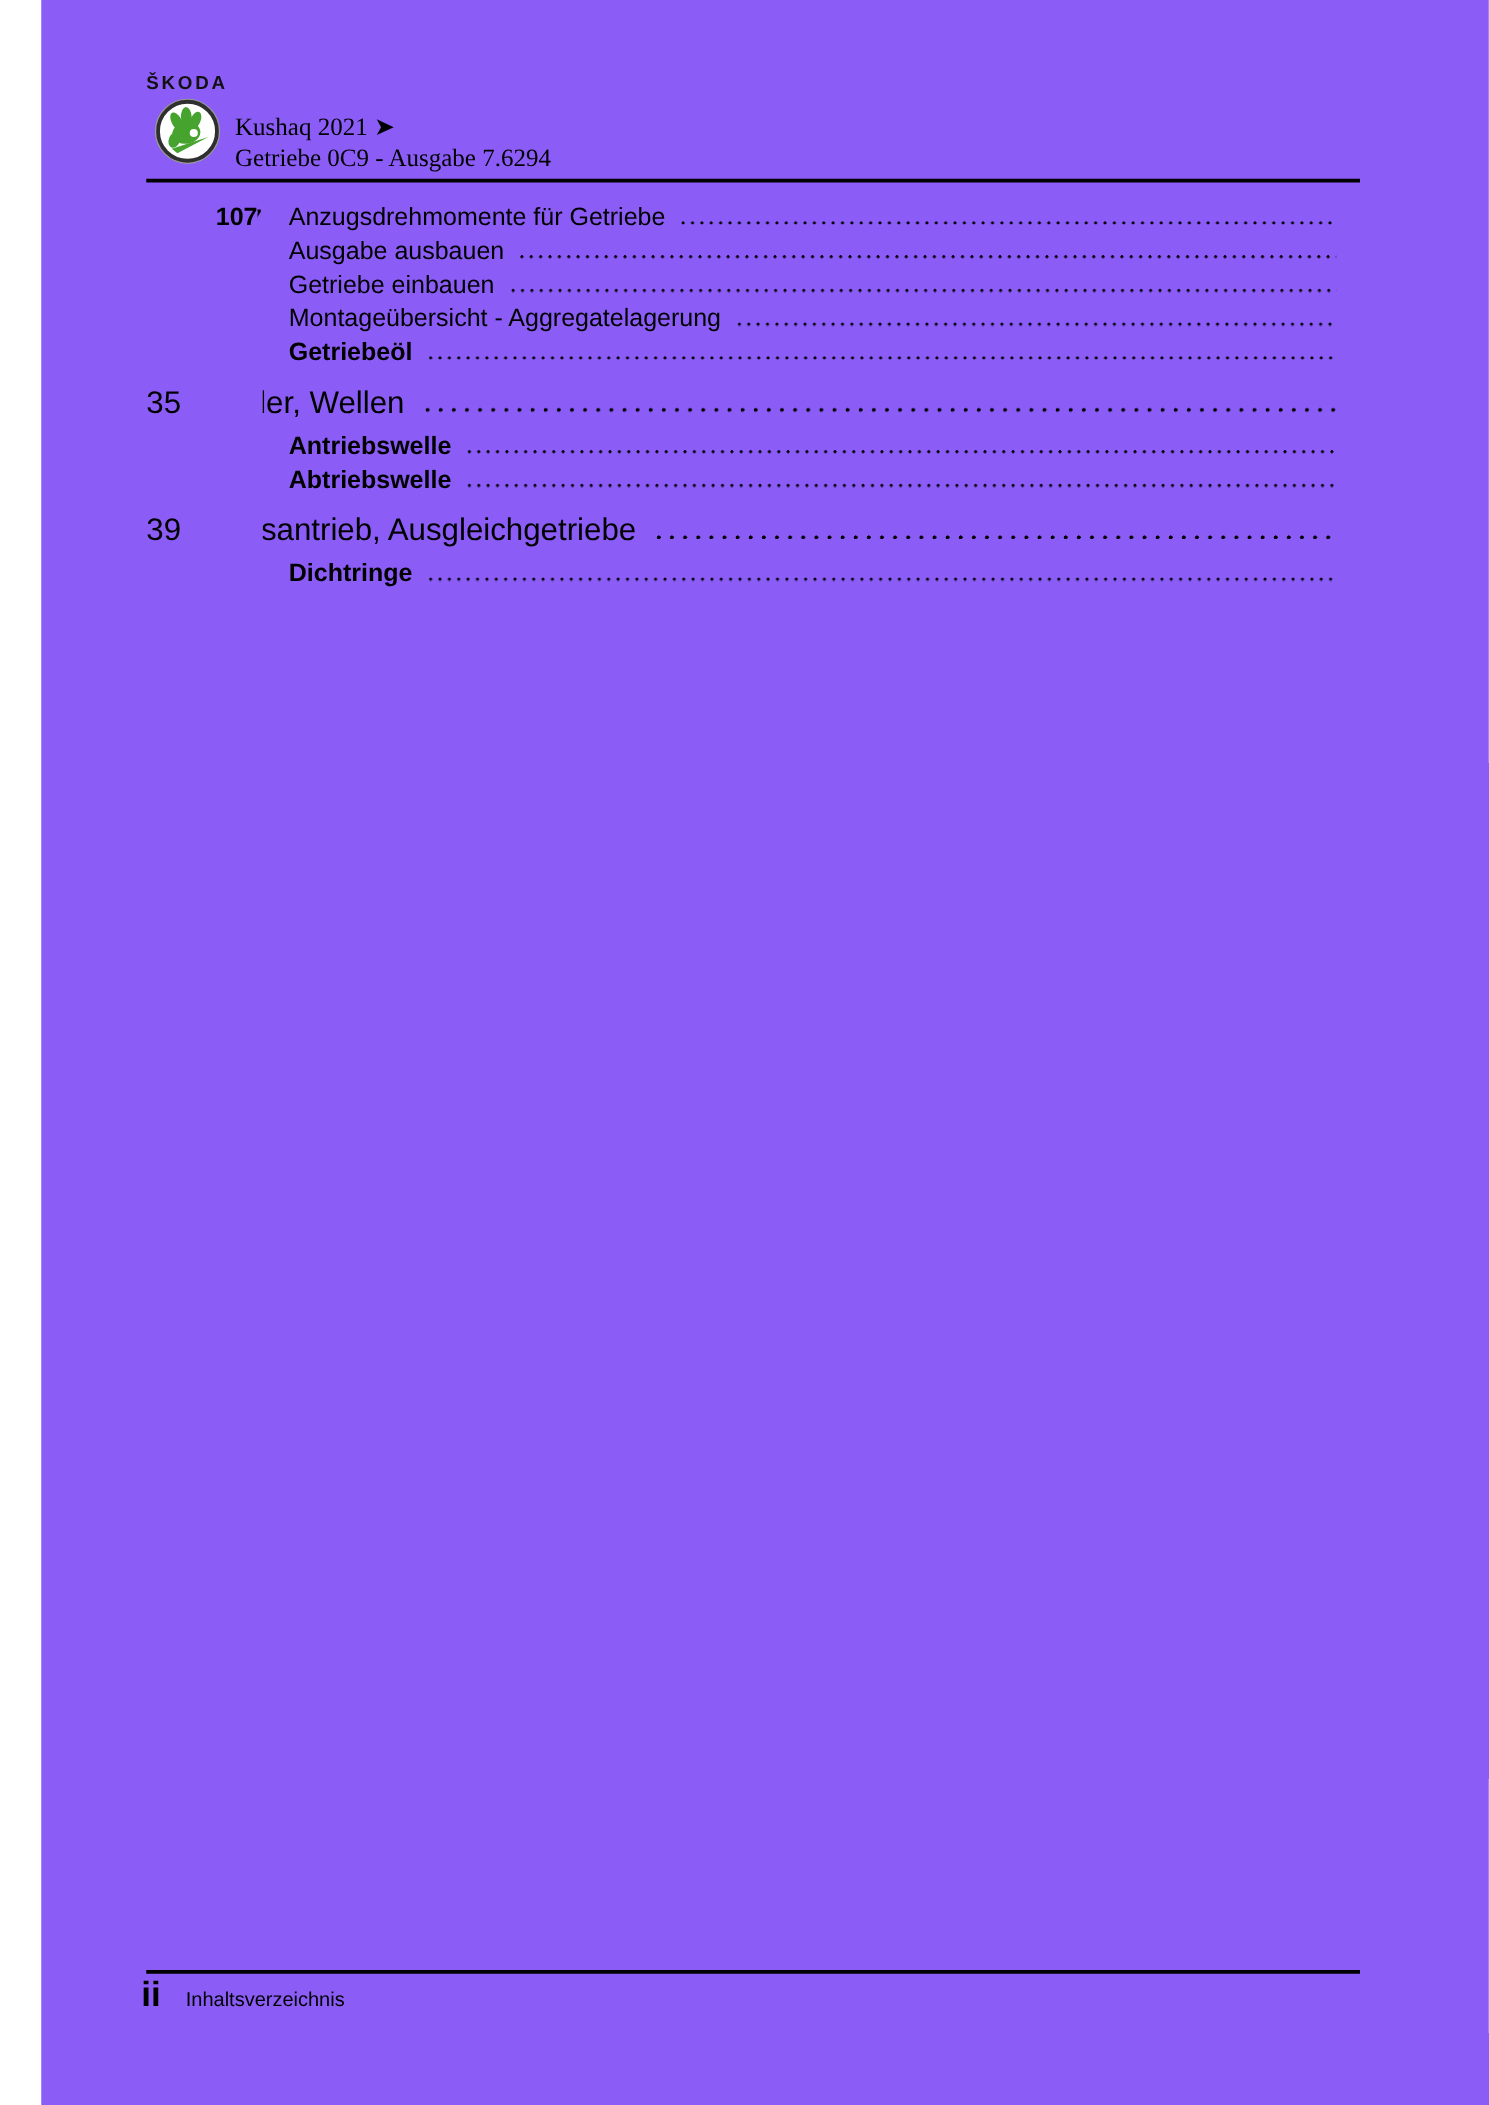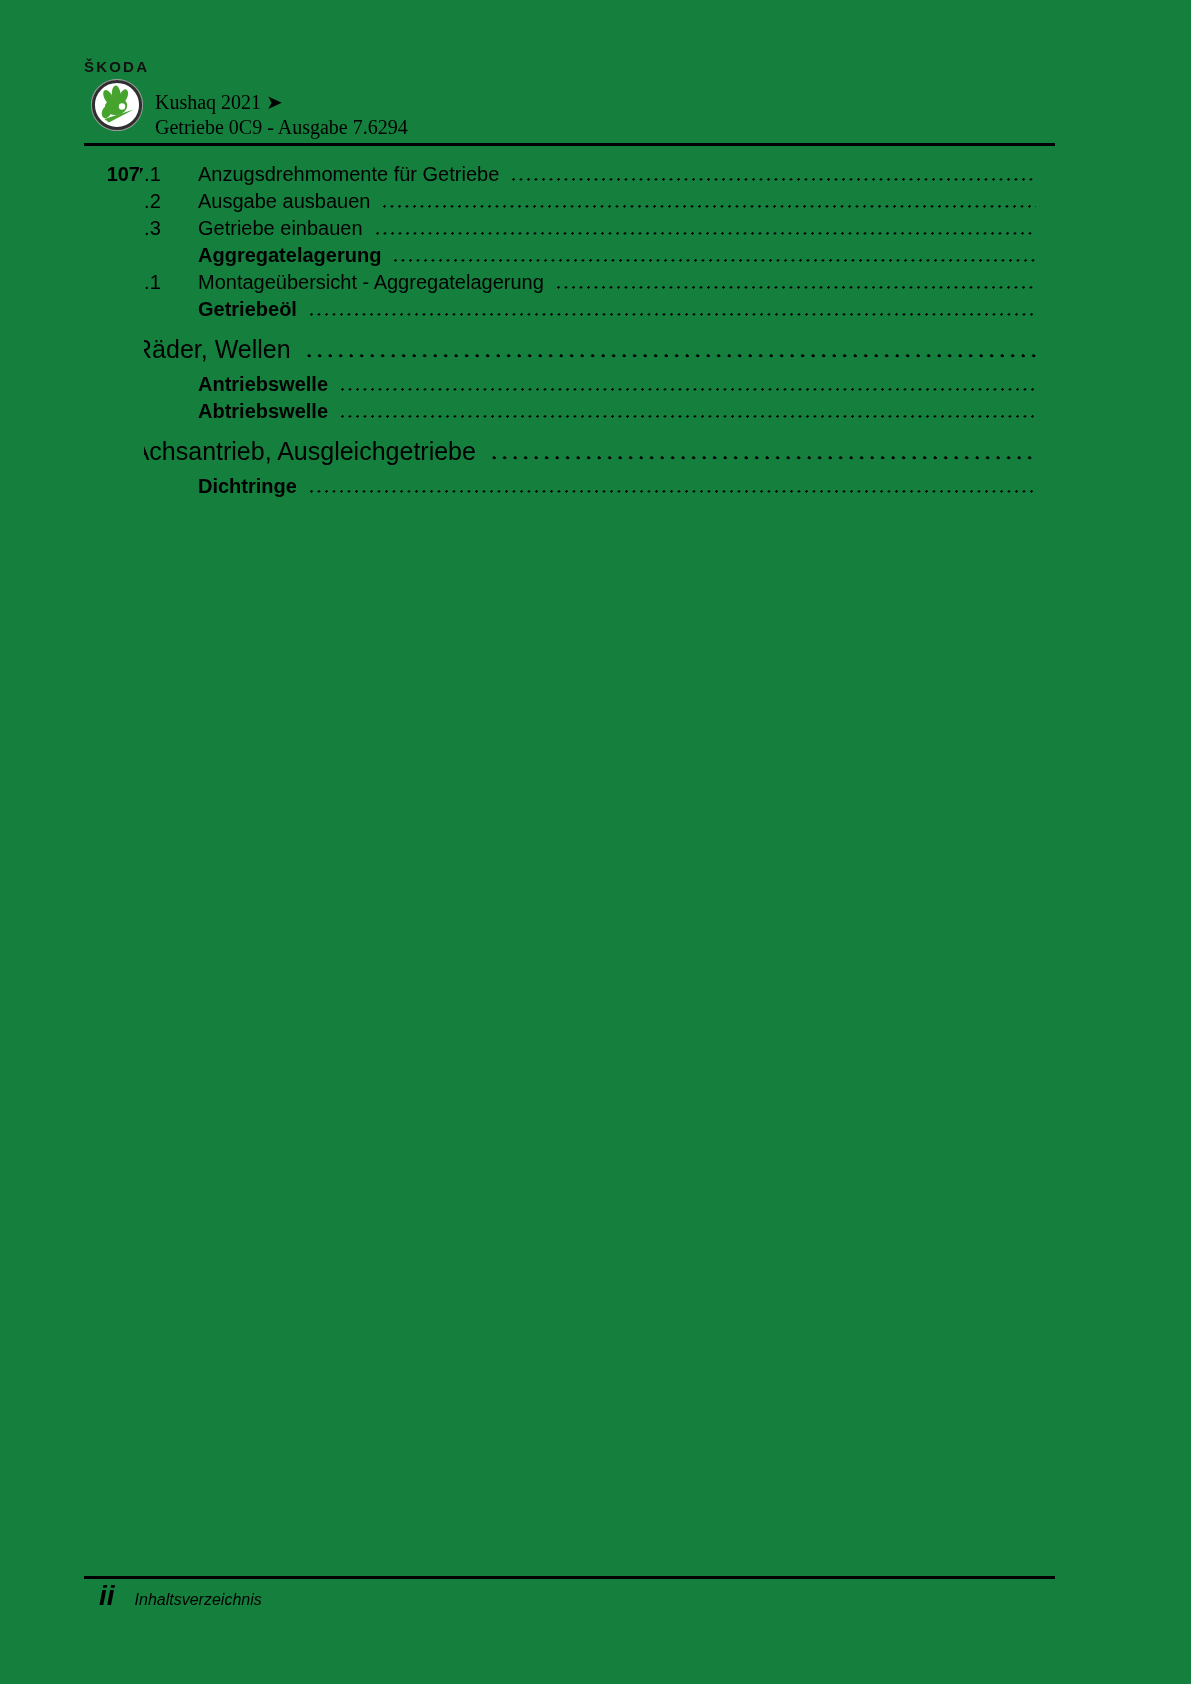--- a/index.html
+++ b/index.html
@@ -1,21 +1,21 @@
 <!DOCTYPE html>
 <html><head>
 <meta charset="utf-8">
 <style>
   html,body{margin:0;padding:0;background:#ffffff;}
   body{
     width:1191px;height:1684px;position:relative;overflow:hidden;
     font-family:"Liberation Sans","DejaVu Sans",sans-serif;color:#000;
     -webkit-font-smoothing:antialiased;
   }
-  .page{position:absolute;inset:0;background:#15803d;}
+  .page{position:absolute;inset:0;background:#8b5cf6;margin-left:33px;}
 
   
   .logo{position:absolute;left:84px;top:58px;width:72px;}
   .wordmark{font-size:15px;font-weight:bold;letter-spacing:2.2px;color:#111;}
   .emblem{display:block;margin-top:3px;margin-left:6px;}
   .titles{position:absolute;left:155px;top:90px;font-size:20px;line-height:25px;color:#000;font-family:Liberation Serif, serif;}
   .rule{position:absolute;left:84px;width:971px;height:3px;background:#000;}
   .header-rule{top:143px;}
   .footer-rule{top:1576px;}
 
@@ -36,21 +36,21 @@
   }
   .row.chapter{height:38px;margin-top:10px;font-size:25px;}
   .row.chapter .page{width:60px;}
   .row.chapter .leader{
     height:15px;margin-left:16px;
     background-image:radial-gradient(circle at 2px 1.9px,#000 1.4px,rgba(0,0,0,0) 1.7px);
     background-size:10.5px 4px;
   }
 
   
-  .footer{position:absolute;left:99px;top:1580px;display:flex;align-items:baseline;font-style:italic;}
+  .footer{position:absolute;left:80px;top:1580px;display:flex;align-items:baseline;}
   .footer .folio{font-size:28px;font-weight:bold;line-height:32px;}
   .footer .section{font-size:16px;margin-left:20px;}
 </style>
 </head>
 <body>
 
 <div class="page">
 
   <div class="logo">
     <div class="wordmark">ŠKODA</div>
@@ -85,26 +85,20 @@
     <span class="num">2.2</span>
     <span class="label">Ausgabe ausbauen</span>
     <span class="leader"></span>
     <span class="page">81</span>
   </div>
       <div class="row sub">
     <span class="num">2.3</span>
     <span class="label">Getriebe einbauen</span>
     <span class="leader"></span>
     <span class="page">97</span>
-  </div>
-      <div class="row sub bold">
-    <span class="num">3</span>
-    <span class="label">Aggregatelagerung</span>
-    <span class="leader"></span>
-    <span class="page">102</span>
   </div>
       <div class="row sub">
     <span class="num">3.1</span>
     <span class="label">Montageübersicht - Aggregatelagerung</span>
     <span class="leader"></span>
     <span class="page">102</span>
   </div>
       <div class="row sub bold">
     <span class="num">5</span>
     <span class="label">Getriebeöl</span>

